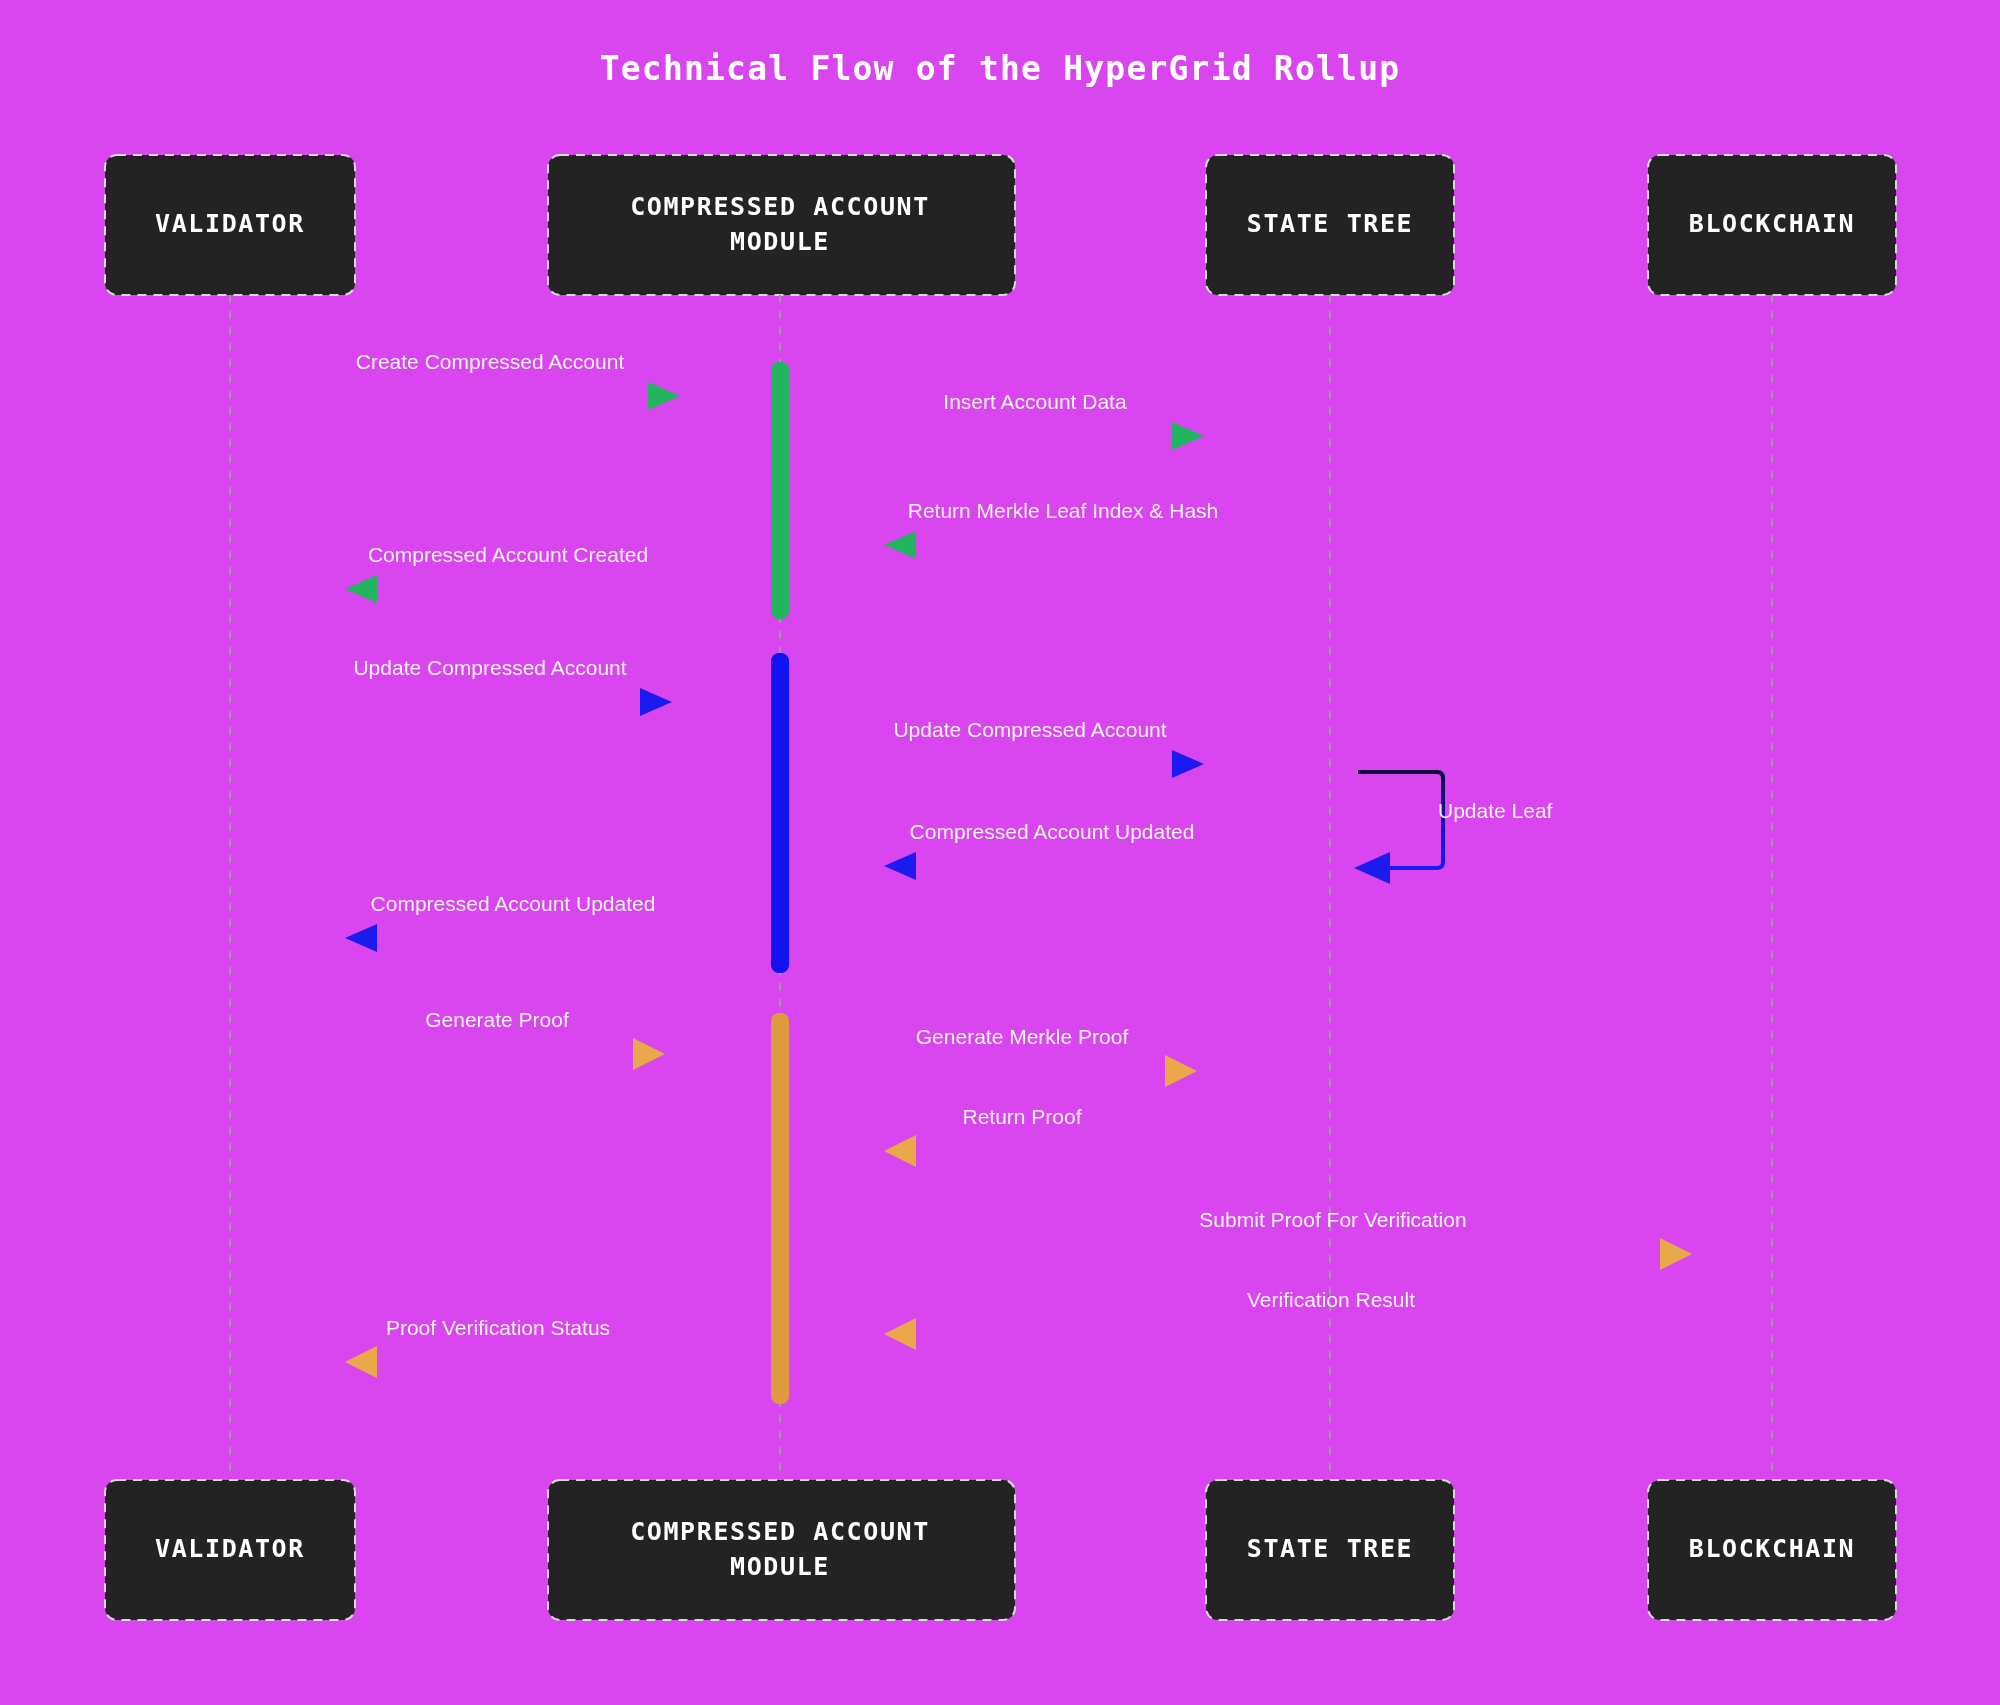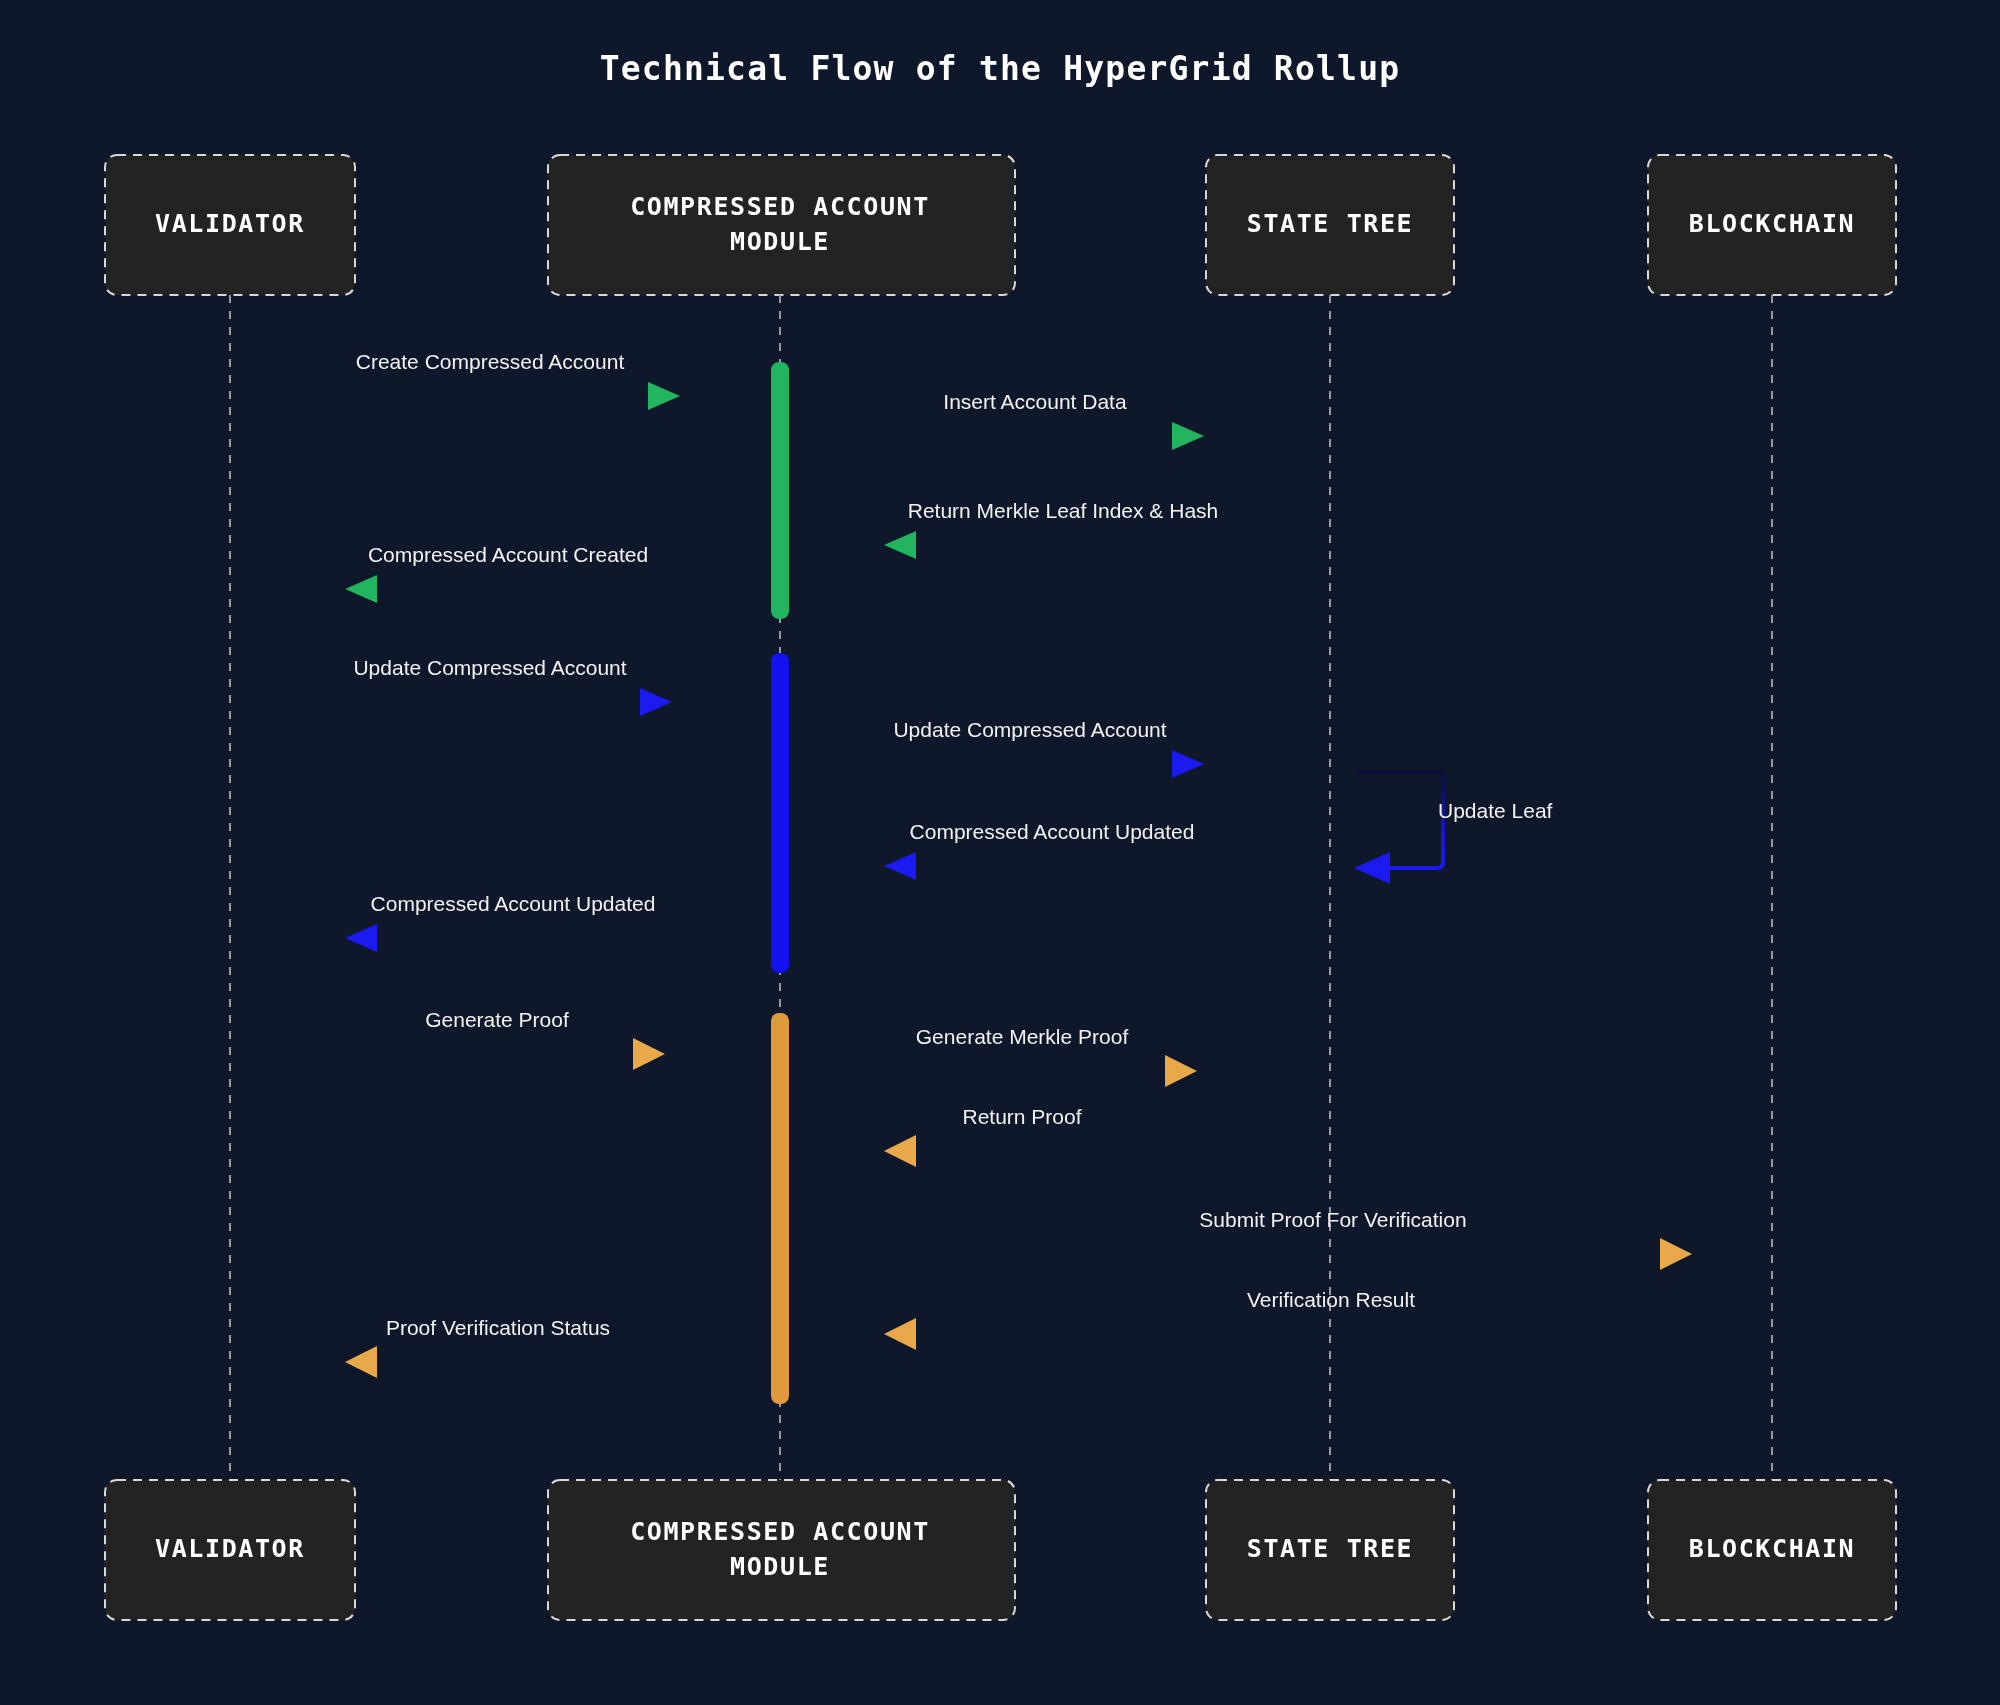--- a/index.html
+++ b/index.html
@@ -11,21 +11,21 @@
     width: 2000px;
     height: 1705px;
     overflow: hidden;
     font-family: "Liberation Sans", sans-serif;
     color: #ffffff;
   }
   #stage {
     position: relative;
     width: 2000px;
     height: 1705px;
-    background: #0f172a;
+    background: #d946ef;
   }
   #diagram-svg {
     position: absolute;
     left: 0;
     top: 0;
     width: 2000px;
     height: 1705px;
   }
   .title-text {
     font-family: "DejaVu Sans Mono", "Liberation Mono", monospace;

